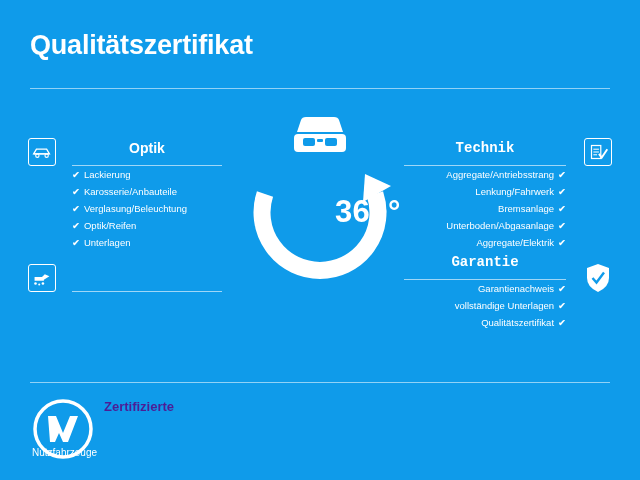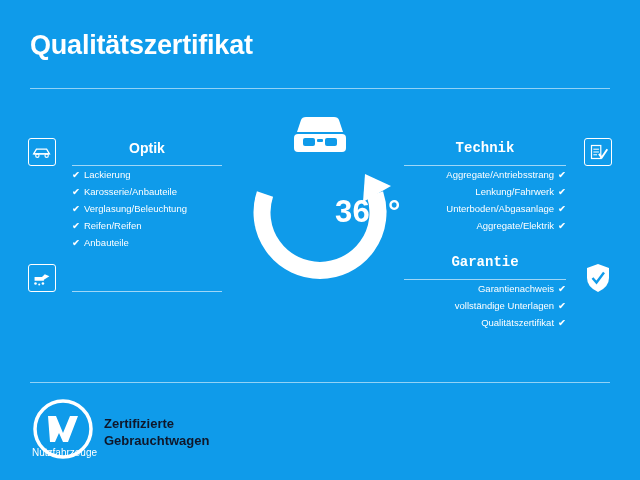--- a/index.html
+++ b/index.html
@@ -169,25 +169,25 @@
     left: 32px;
     top: 447px;
     width: 62px;
     text-align: right;
     font-size: 10px;
     color: #ffffff;
   }
   .footer-text {
     position: absolute;
     left: 104px;
-    top: 415px;
+    top: 398px;
     font-size: 13px;
     font-weight: bold;
     line-height: 17px;
-    color: #0f172a;
+    color: #4c1d95;
   }
   .curve-text {
     font-size: 11.5px;
     font-weight: bold;
     fill: #ffffff;
     letter-spacing: 0.3px;
   }
 </style>
 </head>
 <body>
@@ -263,39 +263,40 @@
 
   <div class="sec left" id="sec-optik">
     <div class="sec-head">
       <div class="sec-title">Optik</div>
       <div class="sec-rule"></div>
     </div>
     <ul>
       <li><span class="check">✔</span><span>Lackierung</span></li>
       <li><span class="check">✔</span><span>Karosserie/Anbauteile</span></li>
       <li><span class="check">✔</span><span>Verglasung/Beleuchtung</span></li>
-      <li><span class="check">✔</span><span>Reifen/Reifen</span></li>
-      <li><span class="check">✔</span><span>Anbauteile</span></li>
+      <li><span class="check">✔</span><span>Optik/Reifen</span></li>
+      <li><span class="check">✔</span><span>Unterlagen</span></li>
     </ul>
   </div>
 
   <div class="sec left" id="sec-wartung">
     <div class="sec-head">
       <div class="sec-rule"></div>
     </div>
   </div>
 
   <div class="sec right" id="sec-technik">
     <div class="sec-head">
       <div class="sec-title">Technik</div>
       <div class="sec-rule"></div>
     </div>
     <ul>
       <li><span>Aggregate/Antriebsstrang</span><span class="check">✔</span></li>
       <li><span>Lenkung/Fahrwerk</span><span class="check">✔</span></li>
+      <li><span>Bremsanlage</span><span class="check">✔</span></li>
       <li><span>Unterboden/Abgasanlage</span><span class="check">✔</span></li>
       <li><span>Aggregate/Elektrik</span><span class="check">✔</span></li>
     </ul>
   </div>
 
   <div class="sec right" id="sec-garantie">
     <div class="sec-head">
       <div class="sec-title">Garantie</div>
       <div class="sec-rule"></div>
     </div>
@@ -311,16 +312,15 @@
   <div class="vw-logo">
     <svg viewBox="0 0 62 62" width="62" height="62">
       <circle cx="31" cy="31" r="28" fill="none" stroke="#ffffff" stroke-width="3.5"></circle>
       <path d="M16 18 L24 18 L31 35 L38 18 L46 18 L36 44 L31 44 L27 35 L23 44 L18 44 Z" fill="#ffffff"></path>
     </svg>
   </div>
   <div class="vw-sub">Nutzfahrzeuge</div>
 
   <div class="footer-text">
     <div>Zertifizierte</div>
-    <div>Gebrauchtwagen</div>
   </div>
 
 </div>
 
 </body></html>

